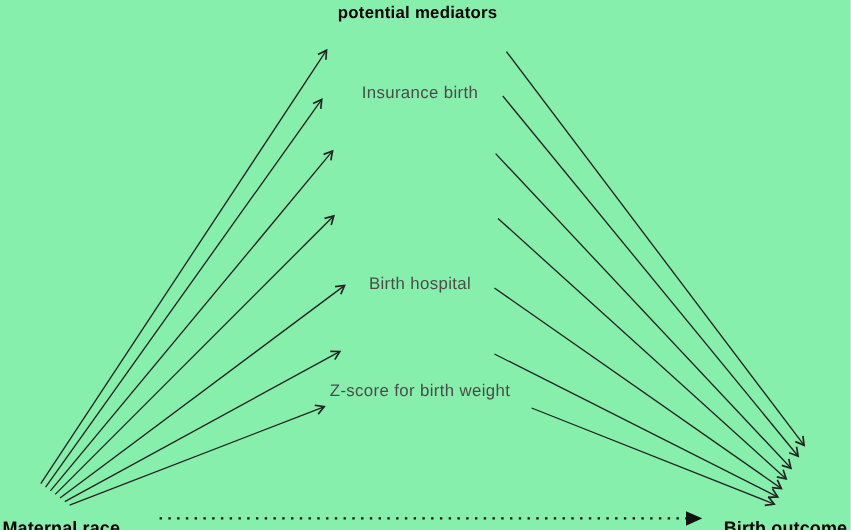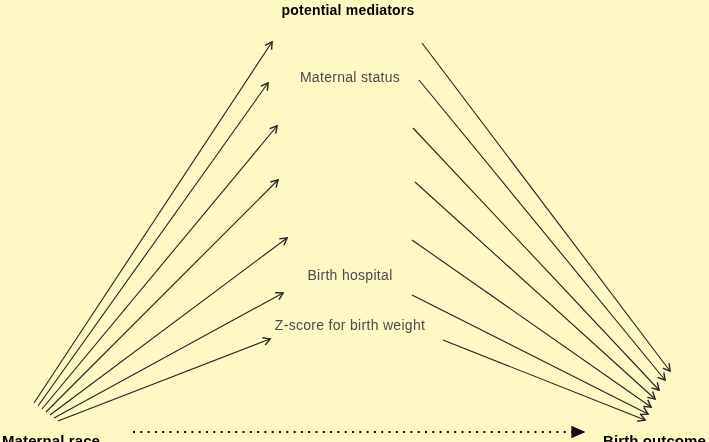--- a/index.html
+++ b/index.html
@@ -1,20 +1,20 @@
 <!DOCTYPE html>
 <html><head>
 <meta charset="utf-8">
 <style>
   html, body { margin: 0; padding: 0; background: #ffffff; }
   .canvas {
     position: relative;
     width: 709px;
     height: 442px;
-    background: #fef9c3;
+    background: #86efac;
     overflow: hidden;
     font-family: "Liberation Sans", sans-serif;
   }
   .arrows-svg {
     position: absolute;
     left: 0; top: 0;
     width: 709px; height: 442px;
   }
   .diagram-title {
     position: absolute;
@@ -34,21 +34,21 @@
     font-size: 14px;
     font-weight: 400;
     color: #4b4b4b;
     letter-spacing: 0.3px;
     line-height: 18px;
   }
   .m0 { top: 34px; }
   .m1 { top: 68px; }
   .m2 { top: 118px; }
   .m3 { top: 171px; }
-  .m4 { top: 227px; margin-top: 39px; }
+  .m4 { top: 227px; }
   .m5 { top: 284px; }
   .m6 { top: 316px; }
   .endpoint {
     position: absolute;
     top: 432px;
     font-size: 15px;
     font-weight: 700;
     color: #000000;
     letter-spacing: 0.1px;
     white-space: nowrap;
@@ -86,20 +86,20 @@
         <line x1="412" y1="295" x2="648" y2="414" stroke="#222222" stroke-width="1.1" marker-end="url(#ah-open)"></line>
         <line x1="58" y1="421" x2="270" y2="339" stroke="#222222" stroke-width="1.1" marker-end="url(#ah-open)"></line>
         <line x1="443" y1="340" x2="645" y2="420" stroke="#222222" stroke-width="1.1" marker-end="url(#ah-open)"></line>
       </g>
 
     <line x1="133" y1="432" x2="584" y2="432" stroke="#111111" stroke-width="2" stroke-dasharray="2 5.3" marker-end="url(#ah-solid)"></line>
   </svg>
 
   <div class="diagram-title">potential mediators</div>
 
-  <div class="mediator m1">Maternal status</div>
+  <div class="mediator m1">Insurance birth</div>
   <div class="mediator m4">Birth hospital</div>
   <div class="mediator m6">Z-score for birth weight</div>
 
   <div class="endpoint left">Maternal race</div>
   <div class="endpoint right">Birth outcome</div>
 
 </div>
 
 </body></html>

